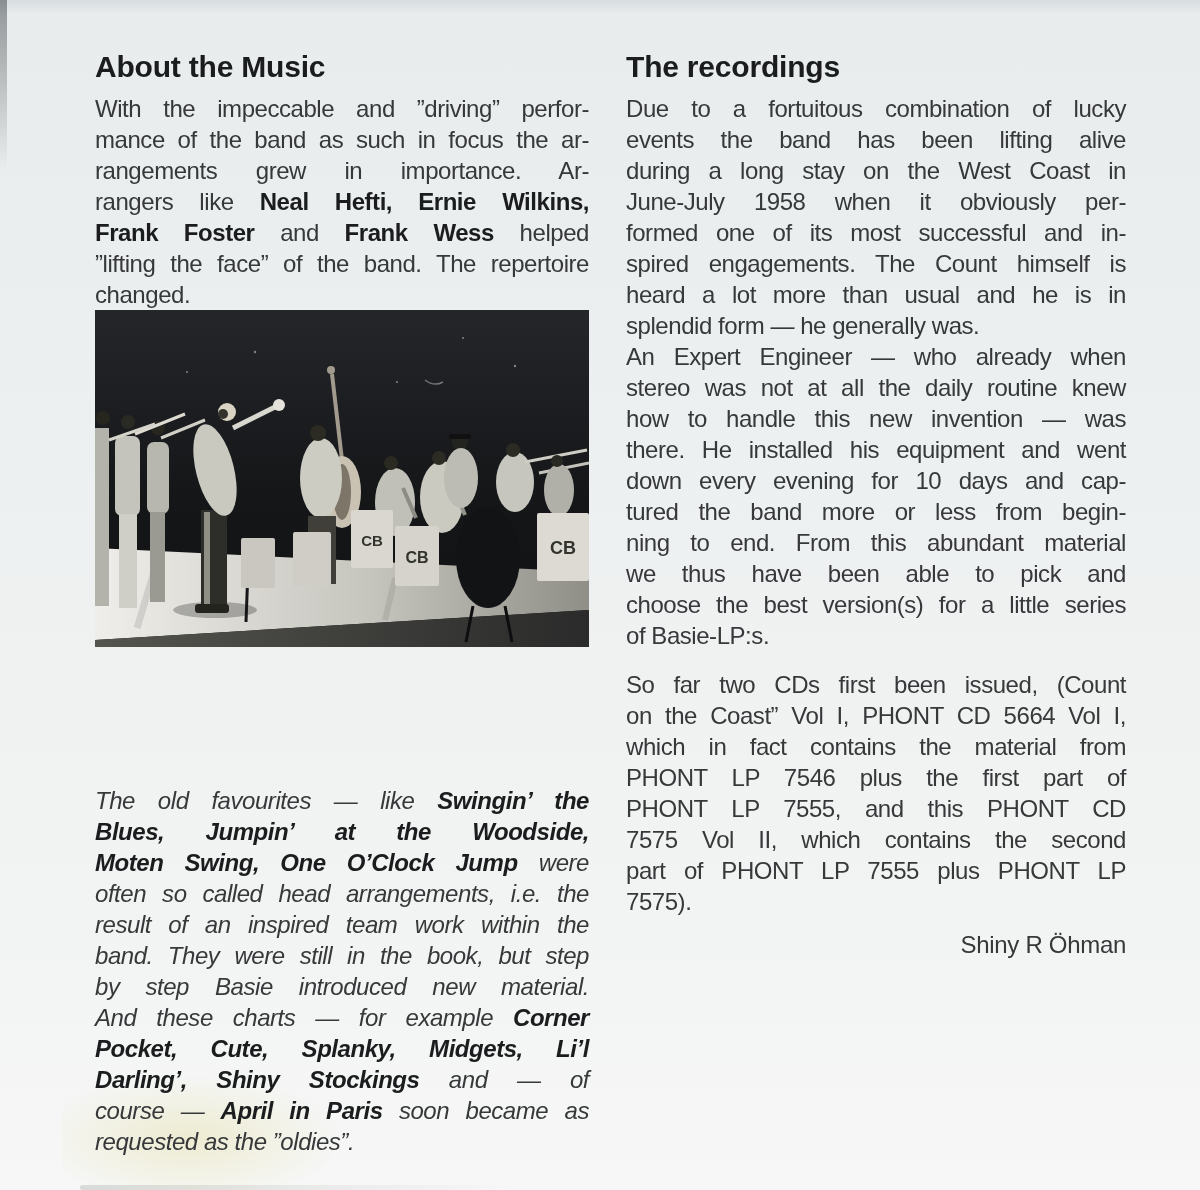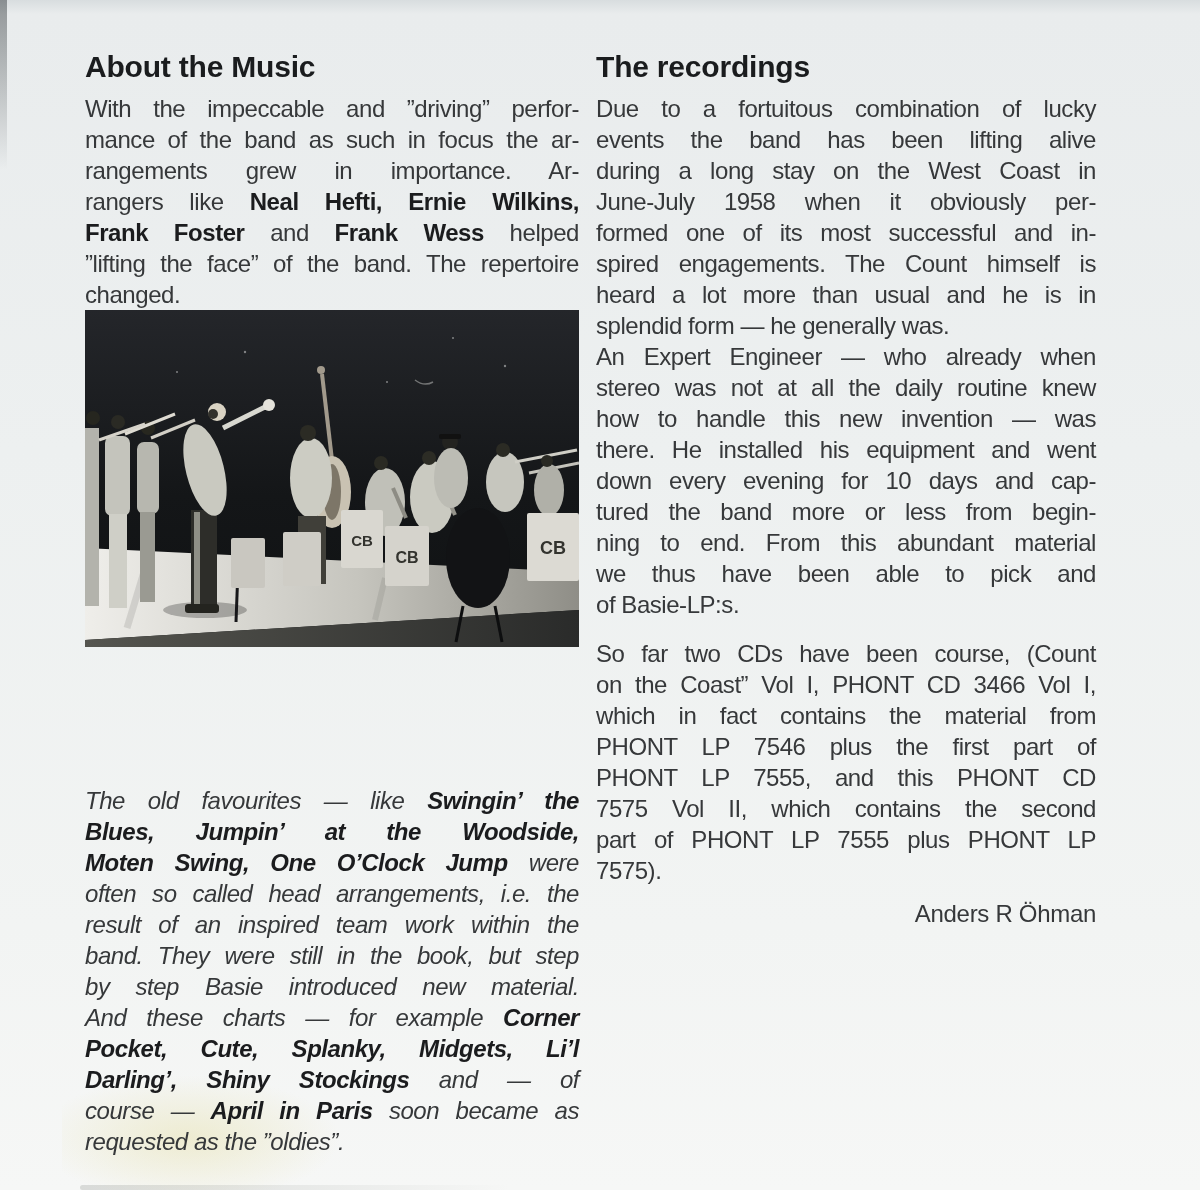--- a/index.html
+++ b/index.html
@@ -21,22 +21,22 @@
   }
   .stain {
     position:absolute; left:62px; top:1075px; width:280px; height:115px;
     background:radial-gradient(ellipse at 45% 55%, rgba(227,220,158,0.42), rgba(227,220,158,0) 70%);
   }
   .edge-bottom {
     position:absolute; left:80px; bottom:0; width:430px; height:5px; border-radius:3px;
     background:linear-gradient(90deg, rgba(148,152,148,0.30), rgba(148,152,148,0));
   }
   .col { position:absolute; top:50px; }
-  .col-left  { left:85px;  width:494px; }
-  .col-right { left:596px; width:500px; }
+  .col-left  { left:95px;  width:494px; }
+  .col-right { left:626px; width:500px; }
   .heading {
     margin:0 0 9px 0;
     font-size:30px; line-height:34px; font-weight:bold;
     letter-spacing:-0.2px; color:#1a1c1e;
   }
   .para { font-size:24px; line-height:31px; letter-spacing:-0.45px; }
   .line { text-align:justify; text-align-last:justify; white-space:normal; }
   .line-last { text-align-last:left; }
   .b { font-weight:bold; color:#1b1c1e; }
   .photo-wrap { width:494px; height:337px; }
@@ -212,27 +212,28 @@
       </div>
     <div class="para">
         <div class="line"><span>An Expert Engineer — who already when</span></div>
         <div class="line"><span>stereo was not at all the daily routine knew</span></div>
         <div class="line"><span>how to handle this new invention — was</span></div>
         <div class="line"><span>there. He installed his equipment and went</span></div>
         <div class="line"><span>down every evening for 10 days and cap-</span></div>
         <div class="line"><span>tured the band more or less from begin-</span></div>
         <div class="line"><span>ning to end. From this abundant material</span></div>
         <div class="line"><span>we thus have been able to pick and</span></div>
+        <div class="line"><span>choose the best version(s) for a little series</span></div>
         <div class="line line-last"><span>of Basie-LP:s.</span></div>
       </div>
     <div class="para para3-right">
-        <div class="line"><span>So far two CDs have been course, (Count</span></div>
-        <div class="line"><span>on the Coast” Vol I, PHONT CD 3466 Vol I,</span></div>
+        <div class="line"><span>So far two CDs first been issued, (Count</span></div>
+        <div class="line"><span>on the Coast” Vol I, PHONT CD 5664 Vol I,</span></div>
         <div class="line"><span>which in fact contains the material from</span></div>
         <div class="line"><span>PHONT LP 7546 plus the first part of</span></div>
         <div class="line"><span>PHONT LP 7555, and this PHONT CD</span></div>
         <div class="line"><span>7575 Vol II, which contains the second</span></div>
         <div class="line"><span>part of PHONT LP 7555 plus PHONT LP</span></div>
         <div class="line line-last"><span>7575).</span></div>
       </div>
-    <div class="byline">Anders R Öhman</div>
+    <div class="byline">Shiny R Öhman</div>
   </div>
 </div>
 
 </body></html>

